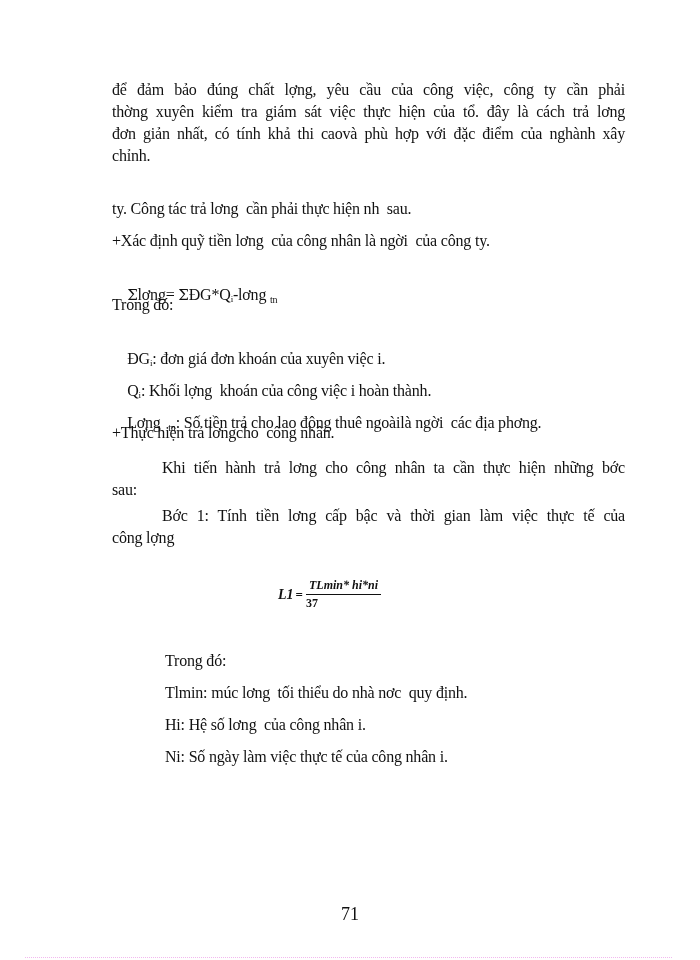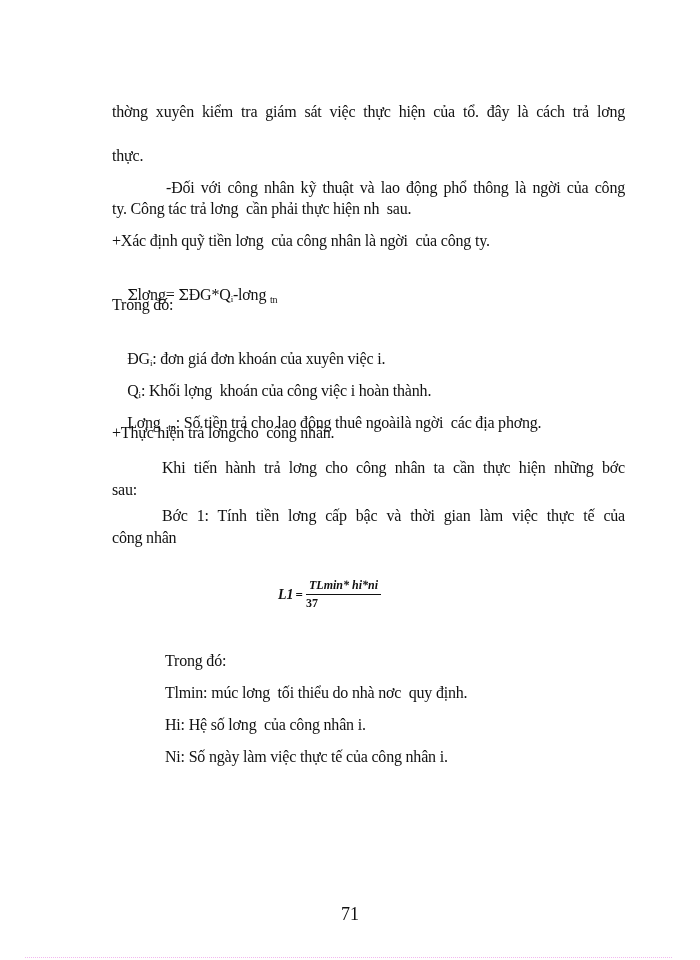--- a/index.html
+++ b/index.html
@@ -89,24 +89,25 @@
       width: 647px;
       top: 957px;
       border-top: 1.5px dotted #f2b8ef;
     }
   </style>
 </head>
 <body>
 
 <div class="page">
 
+  <div class="justify" style="top:79px;">để đảm bảo đúng chất lợng,  yêu cầu của công việc, công ty cần phải</div>
   <div class="justify" style="top:101px;">thờng  xuyên kiểm tra giám sát việc thực hiện của tổ. đây là cách trả lơng</div>
-  <div class="line" style="left:112px; top:145px;">thực.</div>
+  <div class="justify" style="top:123px;">đơn giản nhất, có tính khả thi caovà phù hợp với đặc điểm của nghành xây</div>
+  <div class="line" style="left:112px; top:145px;">chỉnh.</div>
 
-  <div class="line" style="left:166px; top:177px; width:459px; text-align:justify; text-align-last:justify; white-space:normal;">-Đối với công nhân kỹ thuật và lao động phổ thông là ngời  của công</div>
   <div class="line" style="left:112px; top:198px;text-align:right;">ty. Công tác trả lơng  cần phải thực hiện nh  sau.</div>
 
   <div class="line" style="left:112px; top:230px;">+Xác định quỹ tiền lơng  của công nhân là ngời  của công ty.</div>
 
   <div class="line" style="left:112px; top:262px;">
     <span class="sigma">Σ</span><span>lơng=</span> <span class="sigma">Σ</span><span>ĐG*Q</span><sub class="s">i</sub><span>-lơng</span> <sub class="tiny">tn</sub>
   </div>
 
   <div class="line" style="left:112px; top:294px;">Trong đó:</div>
 
@@ -119,21 +120,21 @@
   <div class="line" style="left:112px; top:390px;">
     <span>Lơng</span>  <sub class="tiny">tn</sub><span>: Số tiền trả cho lao động thuê ngoàilà ngời  các địa phơng.</span>
   </div>
 
   <div class="line" style="left:112px; top:422px;">+Thực hiện trả lơngcho  công nhân.</div>
 
   <div class="line" style="left:162px; top:457px; width:463px; text-align:justify; text-align-last:justify; white-space:normal;">Khi tiến hành trả lơng  cho công nhân ta cần thực hiện những bớc</div>
   <div class="line" style="left:112px; top:479px;">sau:</div>
 
   <div class="line" style="left:162px; top:505px; width:463px; text-align:justify; text-align-last:justify; white-space:normal;">Bớc  1: Tính tiền lơng  cấp bậc và thời gian làm việc thực tế của</div>
-  <div class="line" style="left:112px; top:527px;">công nhân</div>
+  <div class="line" style="left:112px; top:527px;">công lợng</div>
 
   <div class="formula">
     <span class="lhs">L1</span>
     <span class="eq">=</span>
     <span class="frac">
       <span class="num">TLmin* hi*ni</span>
       <span class="den">37</span>
     </span>
   </div>
 

